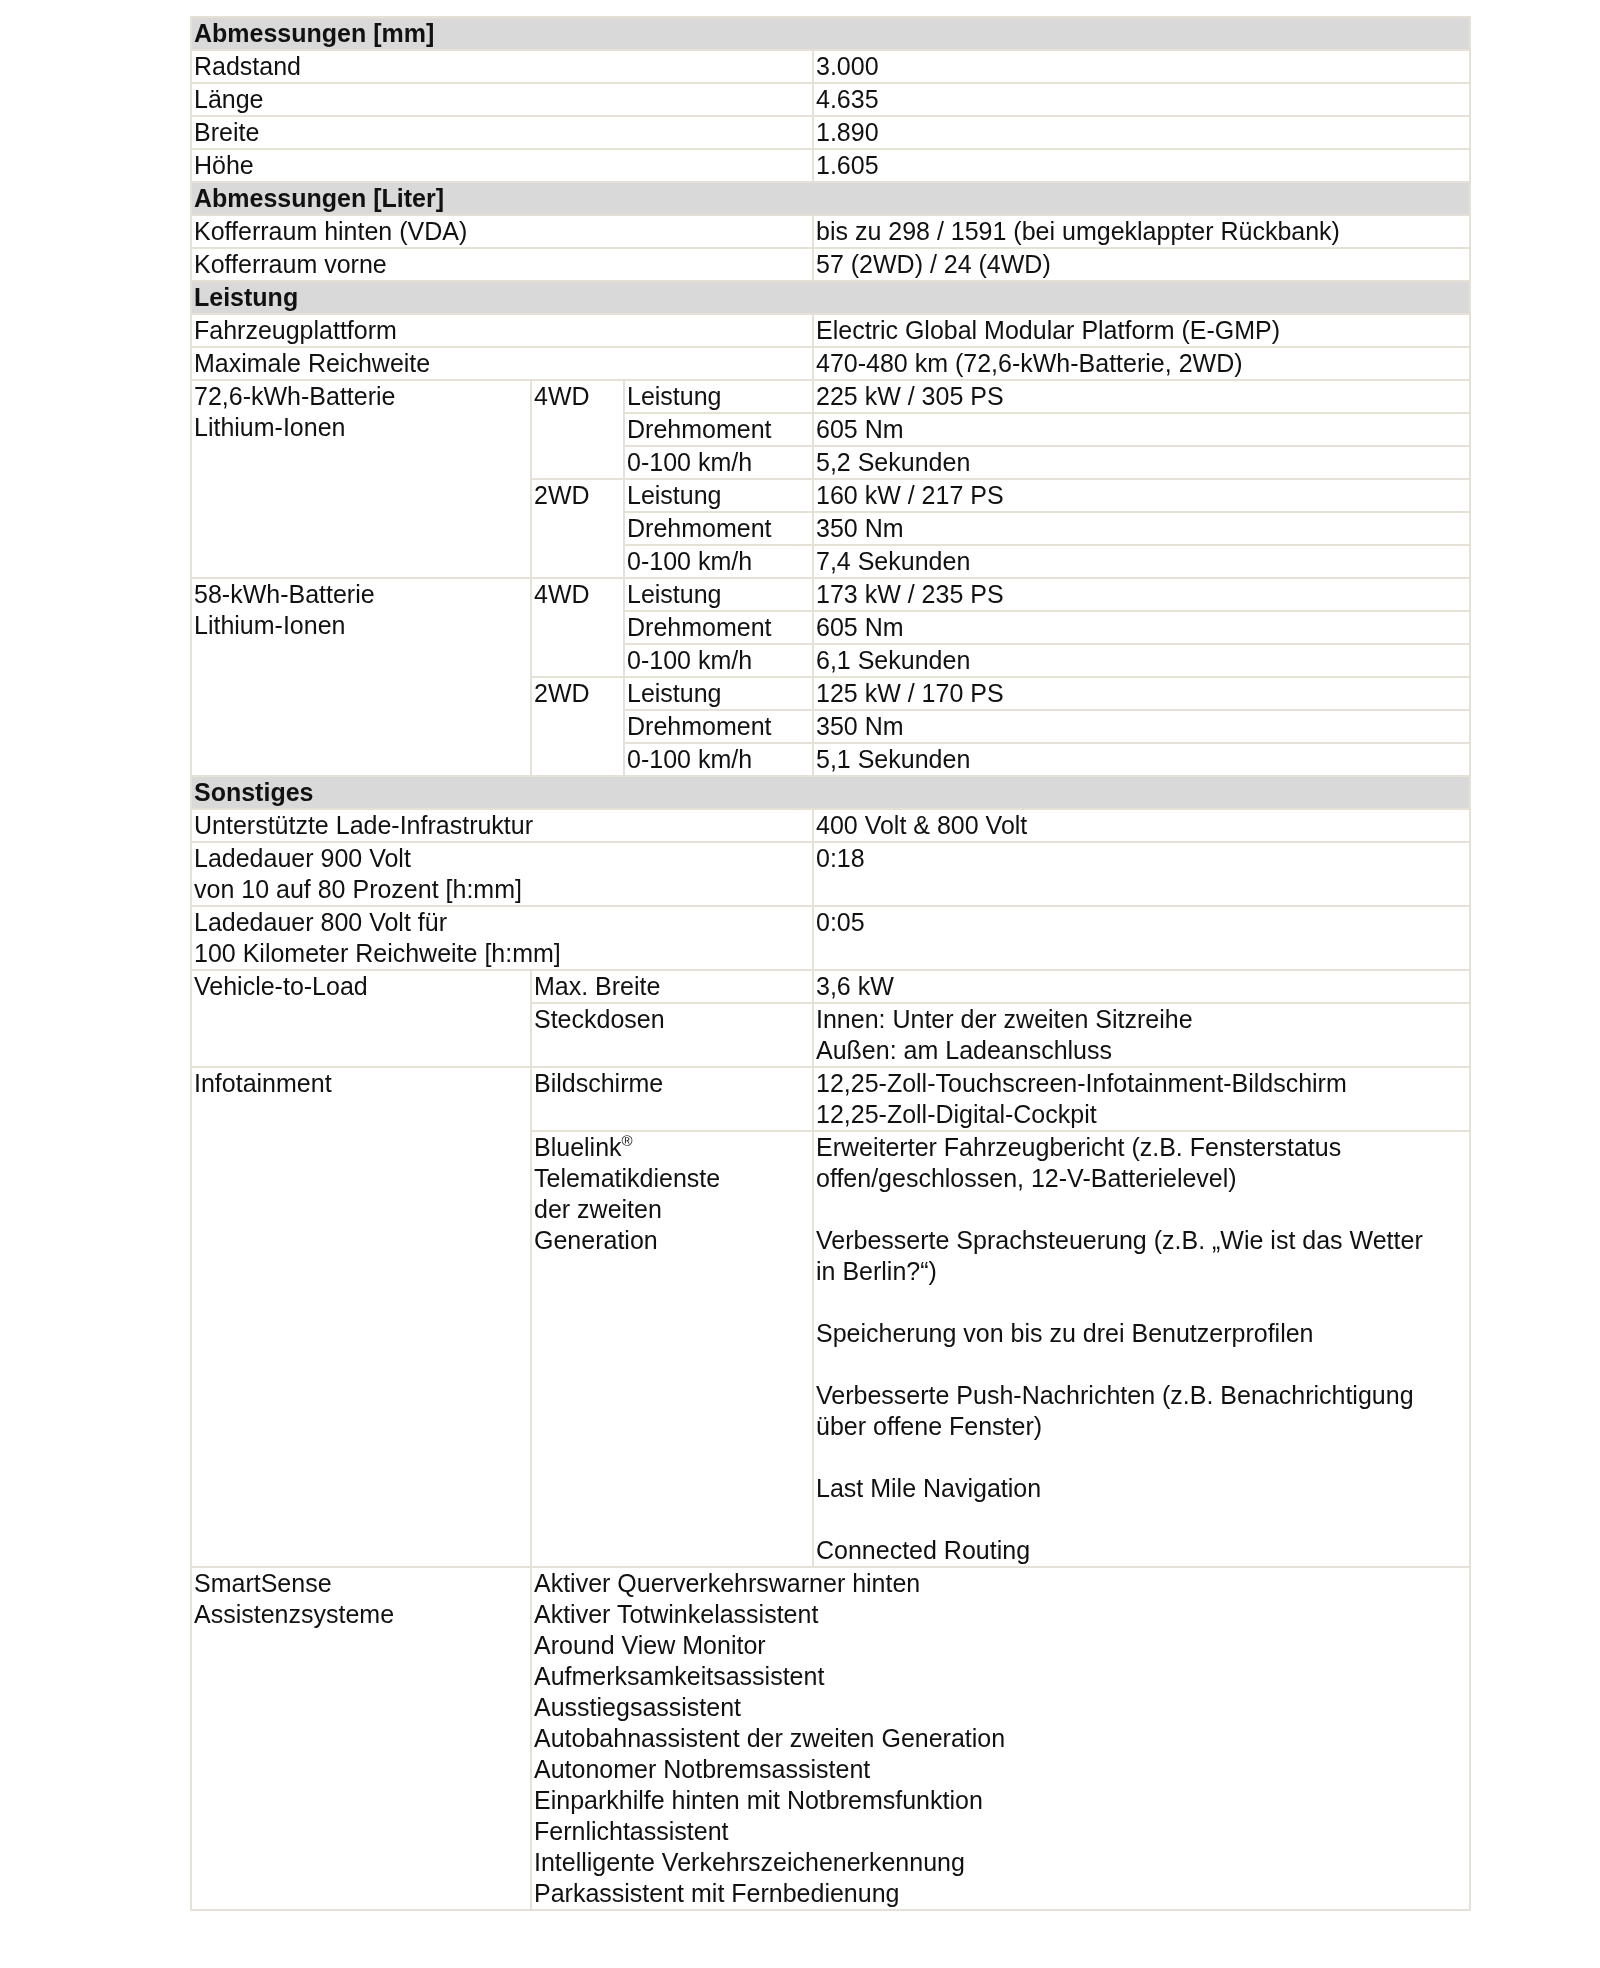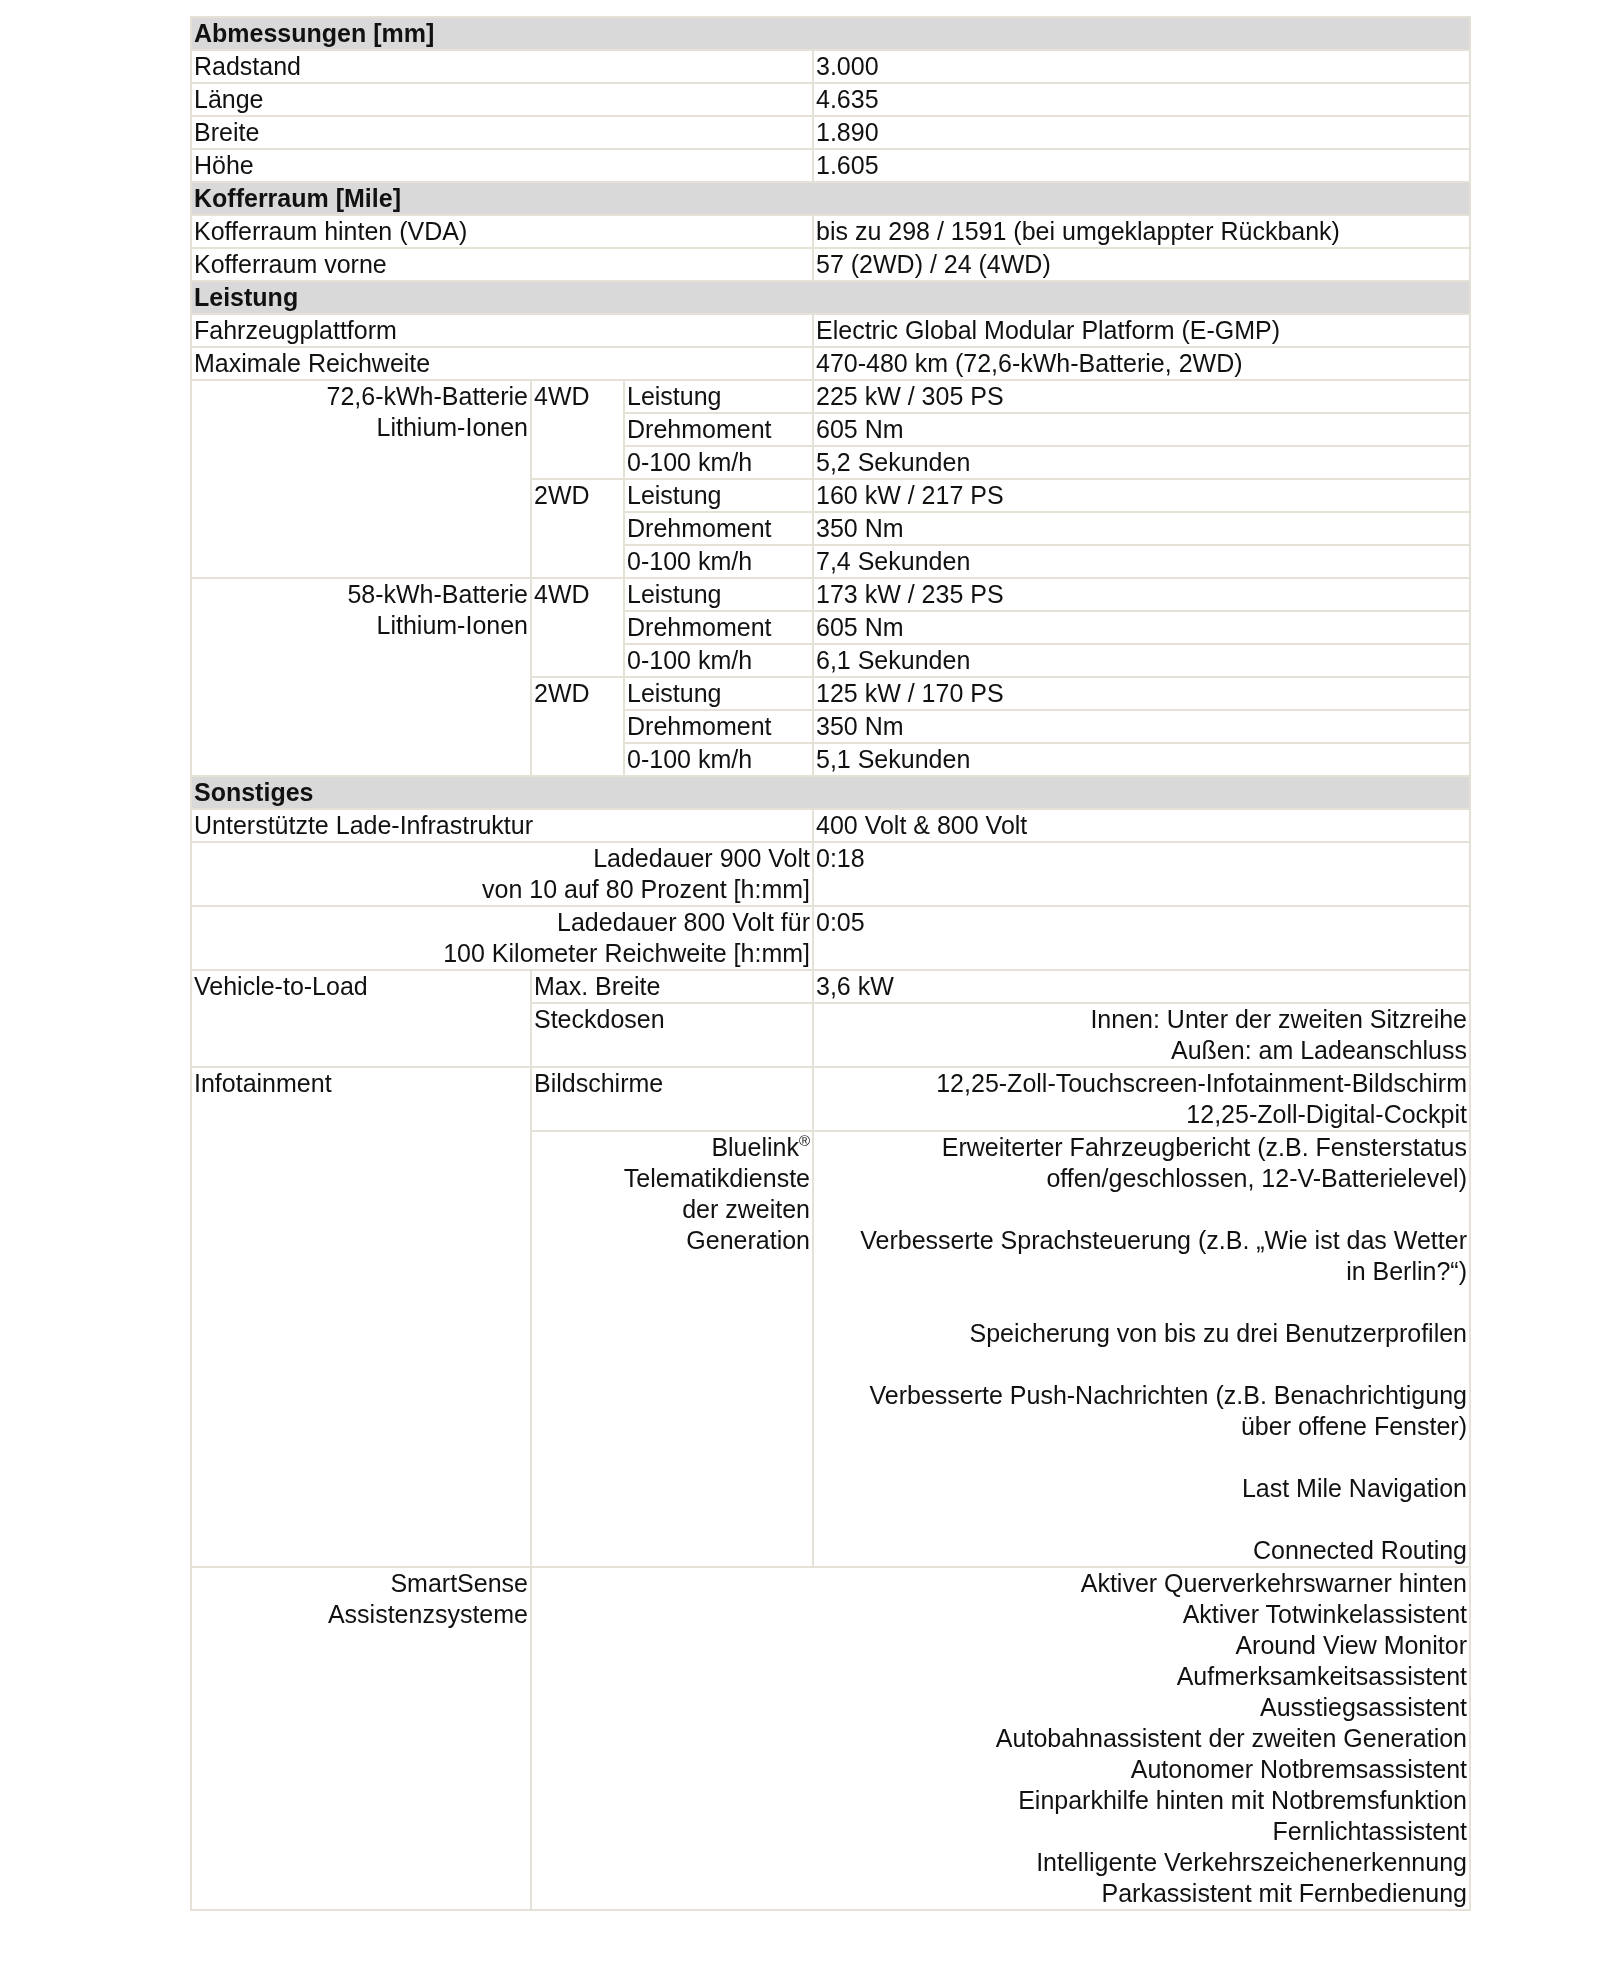--- a/index.html
+++ b/index.html
@@ -16,21 +16,21 @@
     vertical-align: top;
     white-space: nowrap;
     overflow: hidden;
   }
   td.section {
     background: #d9d9d9; font-weight: bold; height: 31px;
     border-left: 2px solid #d9d9d9; border-right: 2px solid #d9d9d9;
   }
   td.mid { vertical-align: middle; }
   td.bottom { vertical-align: bottom; }
-  .line { display: block; text-align: right; }
+  .line { display: block; }
   .gap { display: block; height: 31px; }
   sup { font-size: 15px; line-height: 0; vertical-align: 10px; }
 </style>
 </head>
 <body>
 
 <table class="spec">
   <colgroup>
     <col style="width:340px">
     <col style="width:93px">
@@ -53,21 +53,21 @@
     <tr>
       <td colspan="3">Breite</td>
       <td>1.890</td>
     </tr>
     <tr>
       <td colspan="3">Höhe</td>
       <td>1.605</td>
     </tr>
 
     <tr>
-      <td class="section" colspan="4">Kofferraum [Mile]</td>
+      <td class="section" colspan="4">Abmessungen [Liter]</td>
     </tr>
     <tr>
       <td colspan="3">Kofferraum hinten (VDA)</td>
       <td>bis zu 298 / 1591 (bei umgeklappter Rückbank)</td>
     </tr>
     <tr>
       <td colspan="3">Kofferraum vorne</td>
       <td>57 (2WD) / 24 (4WD)</td>
     </tr>
 

